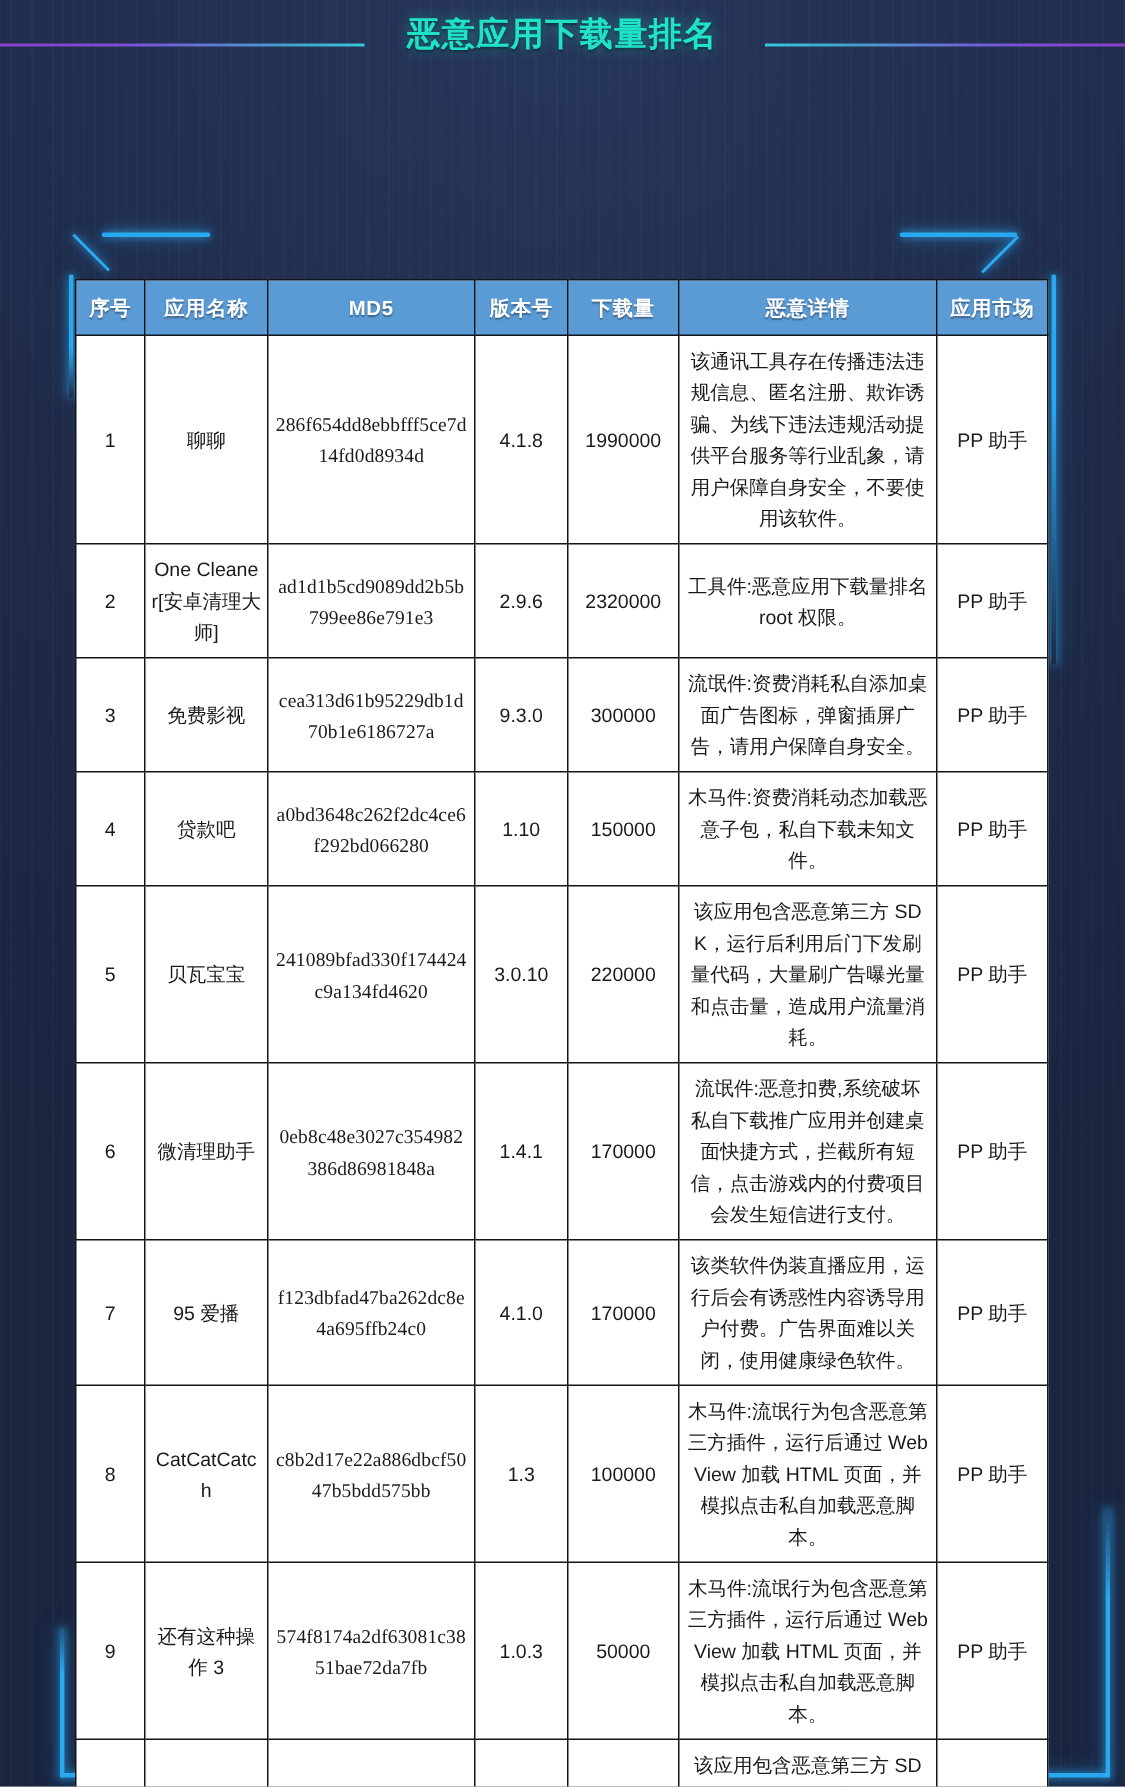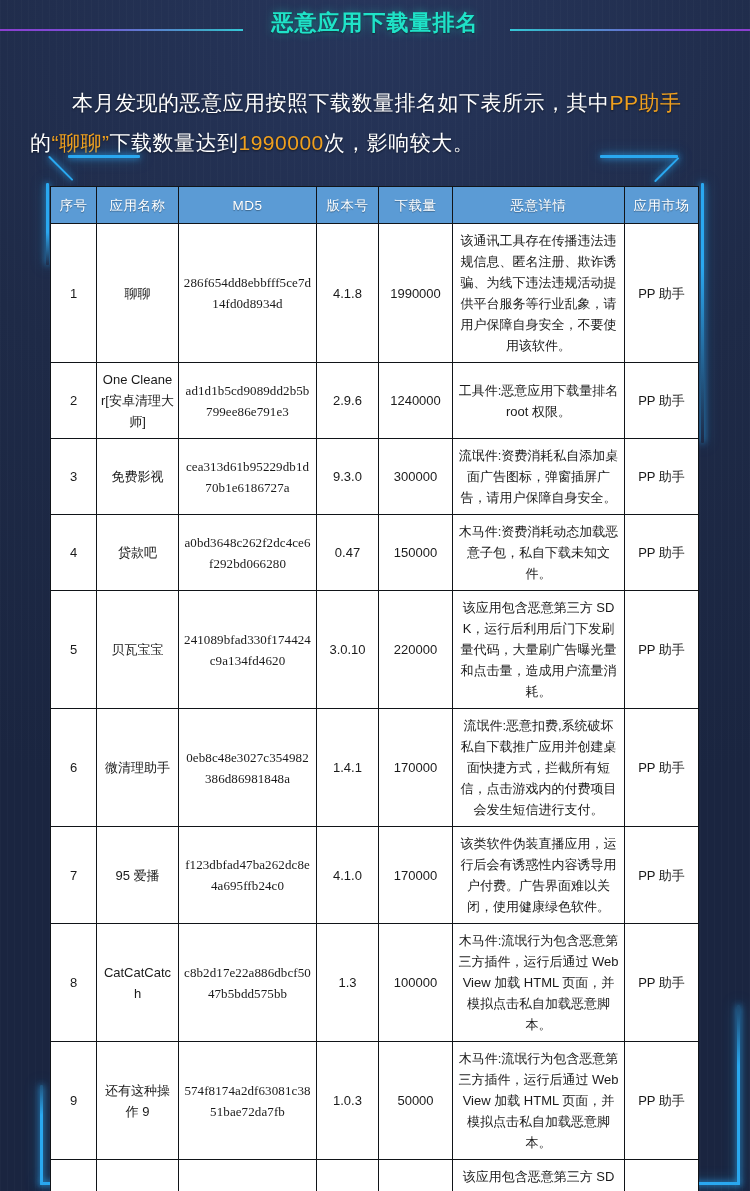--- a/index.html
+++ b/index.html
@@ -141,21 +141,21 @@
     vertical-align: middle;
     color: #1a1a1a;
     font-size: 13px;
     line-height: 21px;
     padding: 6px 4px;
     word-break: break-all;
   }
   table.rank thead th {
     background: #5b9bd5;
     color: #ffffff;
-    font-weight: normal;
+    font-weight: bold;
     font-size: 13.5px;
     height: 28px;
     padding: 4px 2px;
     letter-spacing: 0.5px;
     text-shadow: 0 1px 1px rgba(0,0,0,0.35);
   }
   .c-idx   { width: 46px; }
   .c-name  { width: 82px; }
   .c-md5   { width: 138px; }
   .c-ver   { width: 62px; }
@@ -172,21 +172,20 @@
 
 <div class="page">
   <div class="bg-texture"></div>
 
   <div class="header">
     <div class="rule rule-left"></div>
     <div class="rule rule-right"></div>
     <div class="page-title">恶意应用下载量排名</div>
   </div>
 
-  <p class="intro"><span>本月发现的恶意应用按照下载数量排名如下表所示，其中</span><span class="hl">PP助手</span><span>的</span><span class="hl">“聊聊”</span><span>下载数量达到</span><span class="hl">1990000</span><span>次，影响较大。</span></p>
 
   <div class="bracket br-tl">
     <div class="bar-h s1"></div>
     <div class="bar-d s2"></div>
     <div class="bar-v s3"></div>
   </div>
   <div class="bracket br-tr">
     <div class="bar-h s1"></div>
     <div class="bar-d s2"></div>
     <div class="bar-v s3"></div>
@@ -230,38 +229,38 @@
             <td class="num">4.1.8</td>
             <td class="num">1990000</td>
             <td class="desc">该通讯工具存在传播违法违规信息、匿名注册、欺诈诱骗、为线下违法违规活动提供平台服务等行业乱象，请用户保障自身安全，不要使用该软件。</td>
             <td>PP 助手</td>
           </tr>
           <tr>
             <td class="num">2</td>
             <td>One Cleaner[安卓清理大师]</td>
             <td class="md5">ad1d1b5cd9089dd2b5b799ee86e791e3</td>
             <td class="num">2.9.6</td>
-            <td class="num">1240000</td>
+            <td class="num">2320000</td>
             <td class="desc">工具件:恶意应用下载量排名 root 权限。</td>
             <td>PP 助手</td>
           </tr>
           <tr>
             <td class="num">3</td>
             <td>免费影视</td>
             <td class="md5">cea313d61b95229db1d70b1e6186727a</td>
             <td class="num">9.3.0</td>
             <td class="num">300000</td>
             <td class="desc">流氓件:资费消耗私自添加桌面广告图标，弹窗插屏广告，请用户保障自身安全。</td>
             <td>PP 助手</td>
           </tr>
           <tr>
             <td class="num">4</td>
             <td>贷款吧</td>
             <td class="md5">a0bd3648c262f2dc4ce6f292bd066280</td>
-            <td class="num">0.47</td>
+            <td class="num">1.10</td>
             <td class="num">150000</td>
             <td class="desc">木马件:资费消耗动态加载恶意子包，私自下载未知文件。</td>
             <td>PP 助手</td>
           </tr>
           <tr>
             <td class="num">5</td>
             <td>贝瓦宝宝</td>
             <td class="md5">241089bfad330f174424c9a134fd4620</td>
             <td class="num">3.0.10</td>
             <td class="num">220000</td>
@@ -290,21 +289,21 @@
             <td class="num">8</td>
             <td>CatCatCatch</td>
             <td class="md5">c8b2d17e22a886dbcf5047b5bdd575bb</td>
             <td class="num">1.3</td>
             <td class="num">100000</td>
             <td class="desc">木马件:流氓行为包含恶意第三方插件，运行后通过 WebView 加载 HTML 页面，并模拟点击私自加载恶意脚本。</td>
             <td>PP 助手</td>
           </tr>
           <tr>
             <td class="num">9</td>
-            <td>还有这种操作 9</td>
+            <td>还有这种操作 3</td>
             <td class="md5">574f8174a2df63081c3851bae72da7fb</td>
             <td class="num">1.0.3</td>
             <td class="num">50000</td>
             <td class="desc">木马件:流氓行为包含恶意第三方插件，运行后通过 WebView 加载 HTML 页面，并模拟点击私自加载恶意脚本。</td>
             <td>PP 助手</td>
           </tr>
           <tr>
             <td class="num">10</td>
             <td>漫画人</td>
             <td class="md5">1c6941b0abe3200199f9323b5cd6587d</td>

